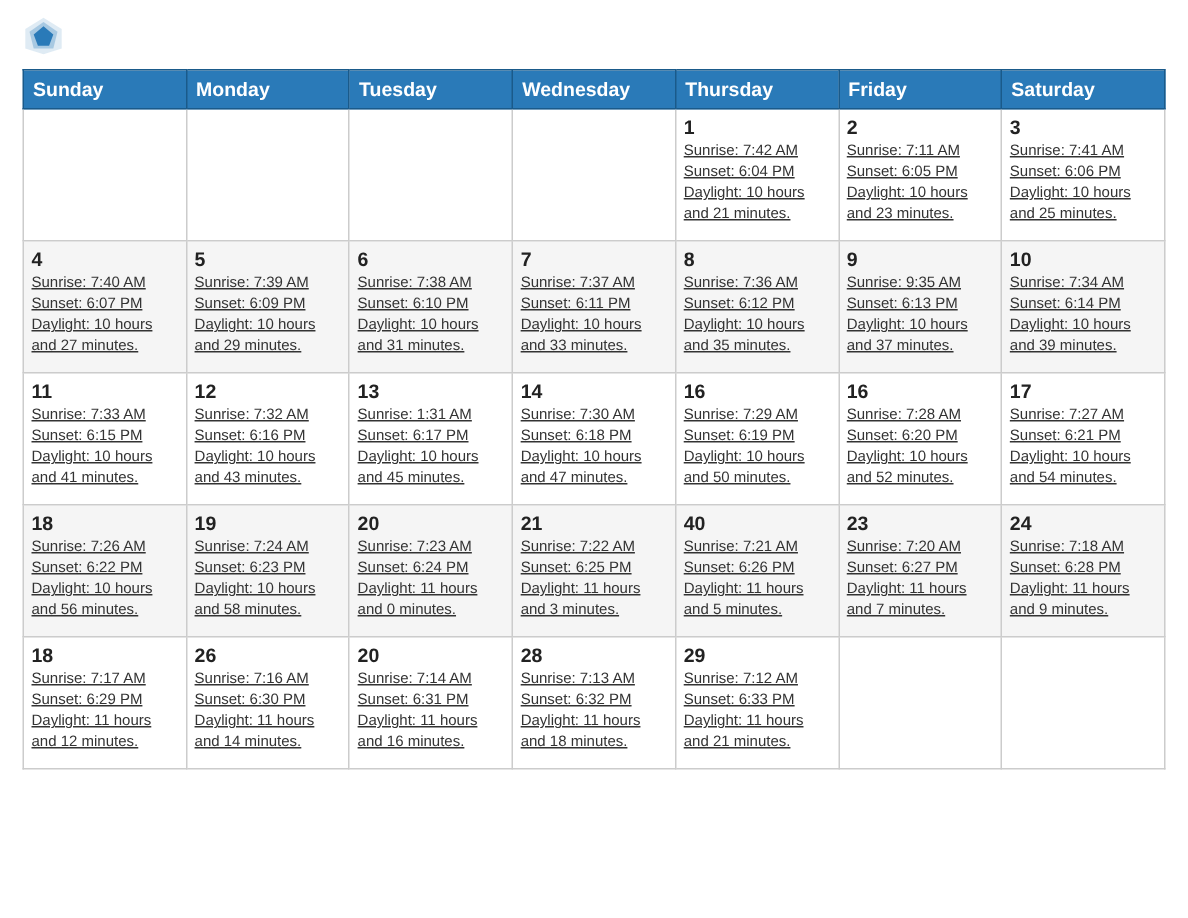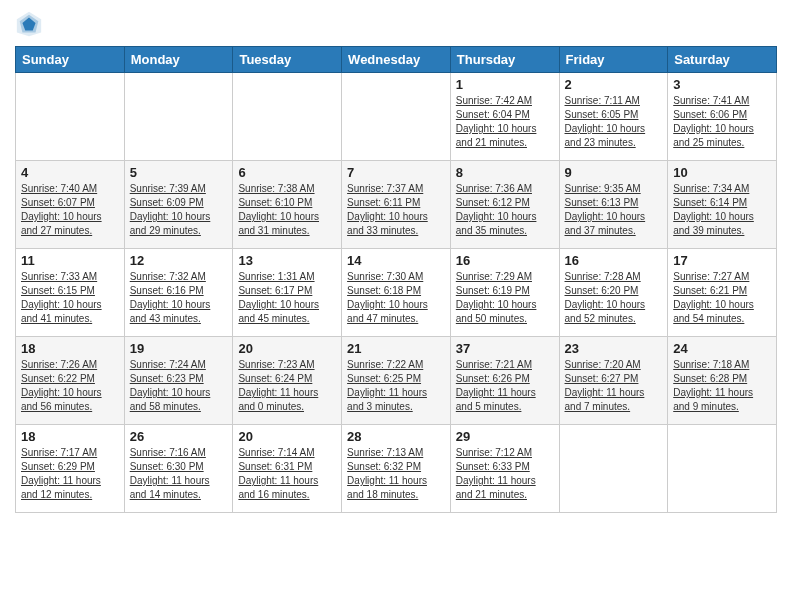--- a/index.html
+++ b/index.html
@@ -266,21 +266,21 @@
 Sunset: 6:24 PM
 Daylight: 11 hours and 0 minutes.</div>
           </td>
           <td>
             <span class="day-num">21</span>
             <div class="day-info">Sunrise: 7:22 AM
 Sunset: 6:25 PM
 Daylight: 11 hours and 3 minutes.</div>
           </td>
           <td>
-            <span class="day-num">37</span>
+            <span class="day-num">40</span>
             <div class="day-info">Sunrise: 7:21 AM
 Sunset: 6:26 PM
 Daylight: 11 hours and 5 minutes.</div>
           </td>
           <td>
             <span class="day-num">23</span>
             <div class="day-info">Sunrise: 7:20 AM
 Sunset: 6:27 PM
 Daylight: 11 hours and 7 minutes.</div>
           </td>

